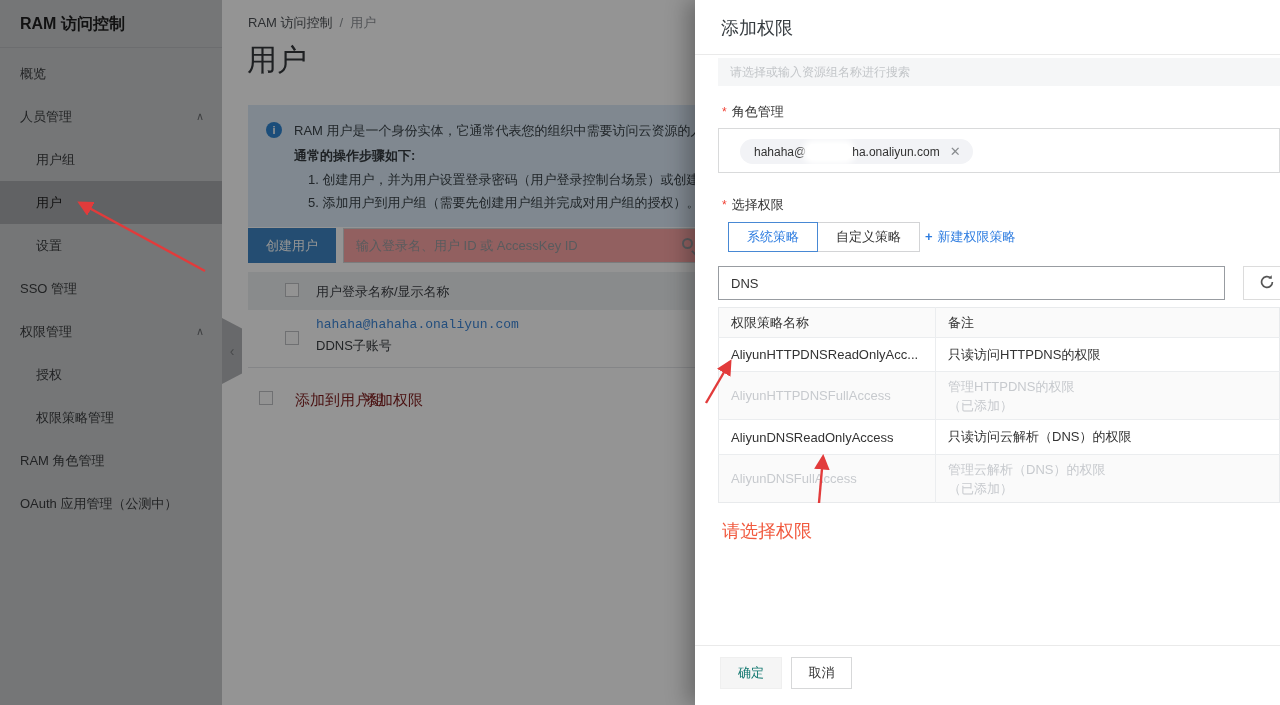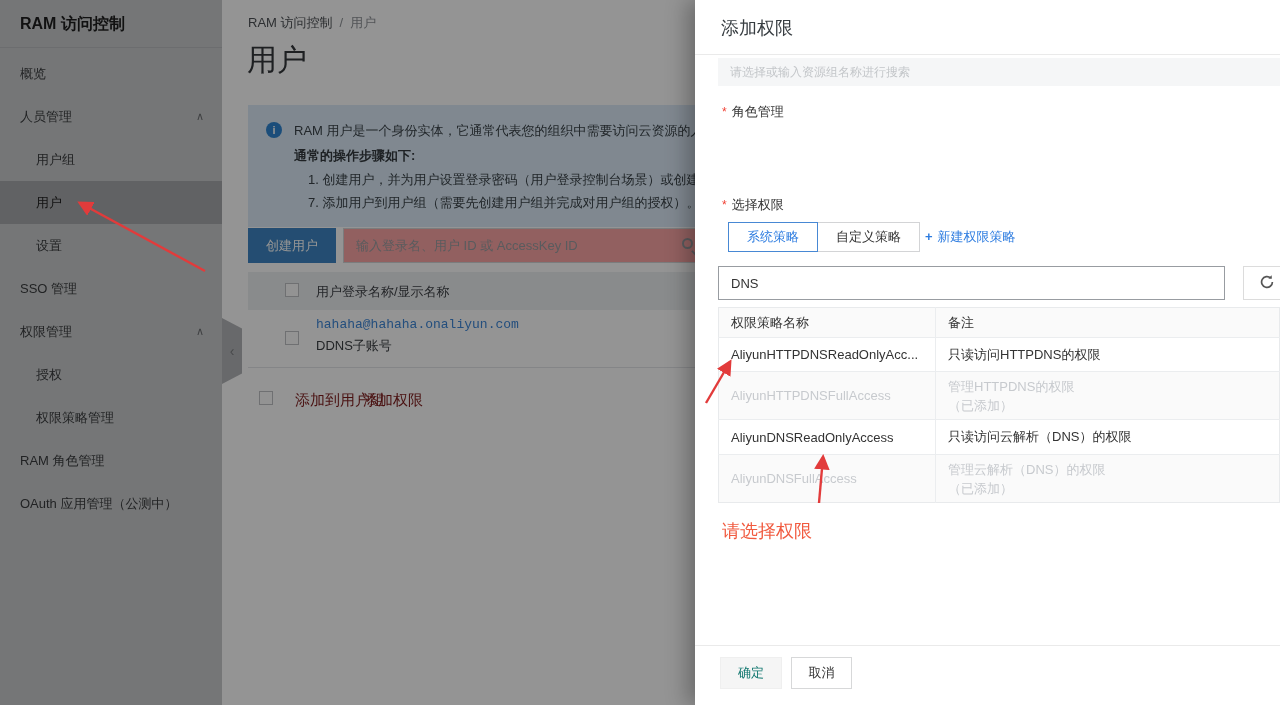--- a/index.html
+++ b/index.html
@@ -148,21 +148,21 @@
     <div class="breadcrumb">
       <span>RAM 访问控制</span><span class="sep">/</span><span class="cur">用户</span>
     </div>
     <div class="page-title">用户</div>
 
     <div class="infobox">
       <i class="info-icon">i</i>
       <div>RAM 用户是一个身份实体，它通常代表您的组织中需要访问云资源的人员</div>
       <div class="bold">通常的操作步骤如下:</div>
       <div class="step">1. 创建用户，并为用户设置登录密码（用户登录控制台场景）或创建 A</div>
-      <div class="step">7. 添加用户到用户组（需要先创建用户组并完成对用户组的授权）。</div>
+      <div class="step">5. 添加用户到用户组（需要先创建用户组并完成对用户组的授权）。</div>
     </div>
 
     <button class="btn-create">创建用户</button>
     <div class="search-box">
       <input placeholder="输入登录名、用户 ID 或 AccessKey ID" style="">
       <span class="lens"></span>
     </div>
 
     <div class="utable-head">
       <span class="checkbox" style="left:37px; top:11px;"></span>
@@ -186,20 +186,28 @@
   <div class="overlay"></div>
 
   <div class="panel">
     <div class="panel-title">添加权限</div>
     <div class="panel-hdr-line"></div>
 
     <input class="rg-input" placeholder="请选择或输入资源组名称进行搜索" style="">
 
     <div class="form-label" style="left:27px; top:103px;">
       <span class="req">*</span><span>角色管理</span>
+    </div>
+    <div class="principal-input">
+      <div class="tag">
+        <span>hahaha@</span>
+          <span class="blur"></span>
+          <span>ha.onaliyun.com</span>
+        <i class="close">✕</i>
+      </div>
     </div>
 
     <div class="form-label" style="left:27px; top:196px;">
       <span class="req">*</span><span>选择权限</span>
     </div>
 
     <div class="tabs">
       <div class="tab active">系统策略</div>
       <div class="tab">自定义策略</div>
     </div>

